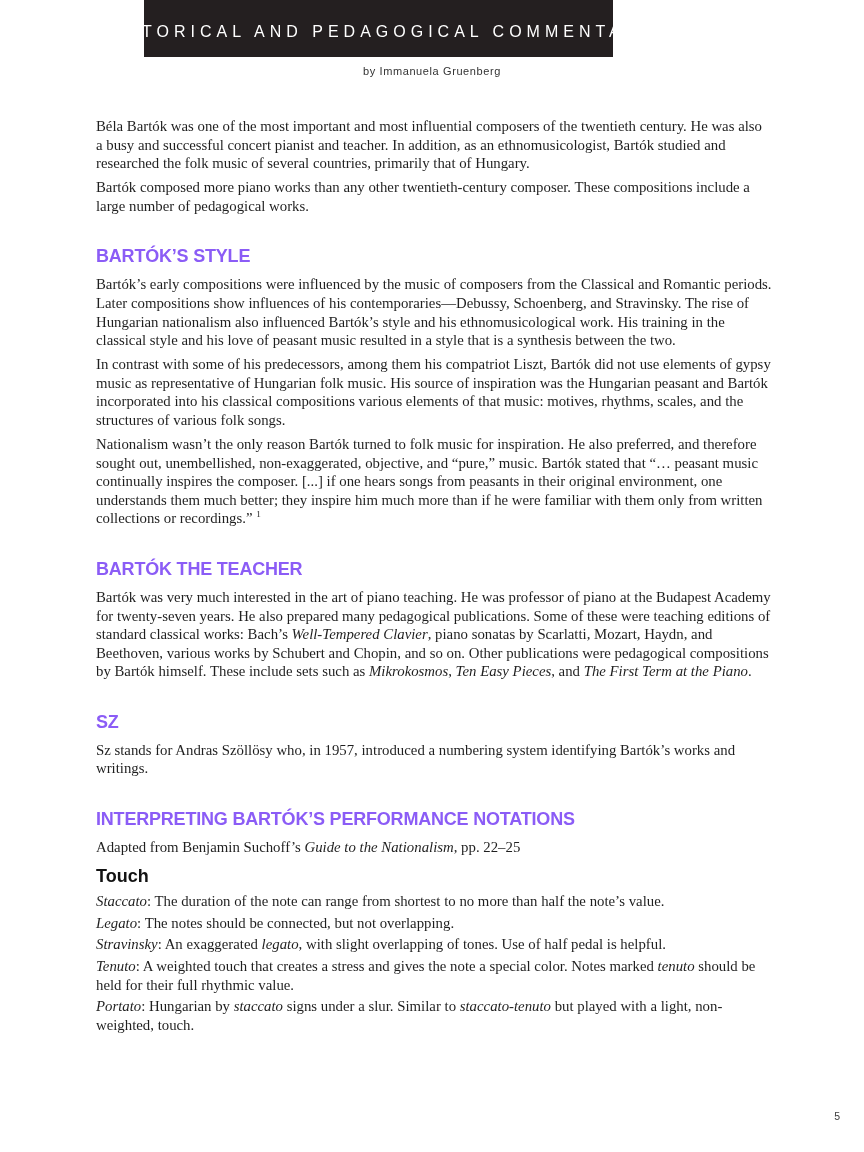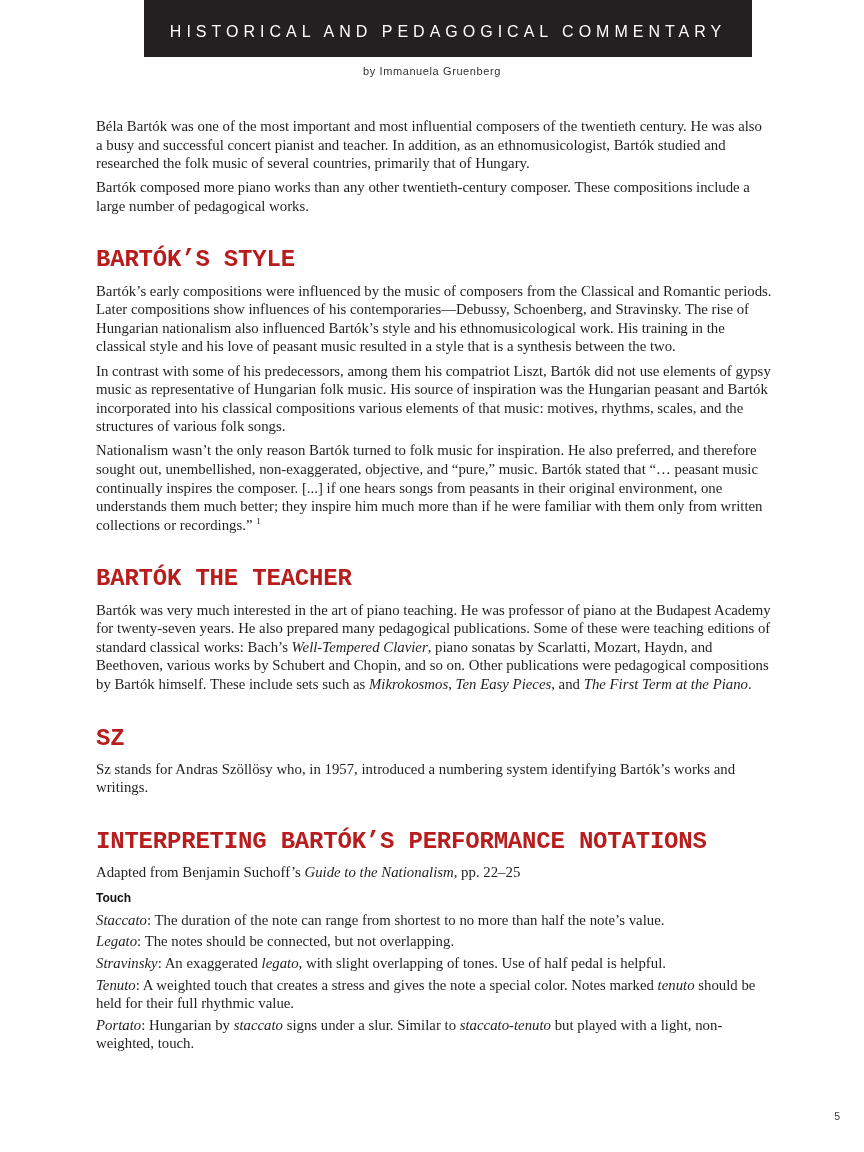--- a/index.html
+++ b/index.html
@@ -7,21 +7,21 @@
     width: 864px; height: 1152px;
     background: #ffffff;
     position: relative;
     font-family: "Liberation Serif", serif;
     color: #1f1f1f;
     overflow: hidden;
   }
   .header-bar {
     position: absolute;
     top: 0; left: 144px;
-    width: 608px; height: 57px;
+    width: 469px; height: 57px;
     background: #241f20;
     display: flex;
     align-items: center;
     justify-content: center;
   }
   .header-title {
     color: #ffffff;
     font-family: "Liberation Sans", sans-serif;
     font-size: 16px;
     font-weight: 400;
@@ -42,32 +42,32 @@
   .content {
     position: absolute;
     top: 117px; left: 96px;
     width: 676px;
     font-size: 14.8px;
     line-height: 18.6px;
     text-align: left;
   }
   .content p { margin: 0 0 5.5px 0; }
   .section-heading {
-    font-family: Liberation Mono, monospace;
+    font-family: Liberation Sans, sans-serif;
     font-weight: bold;
-    font-size: 24px;
+    font-size: 18px;
     letter-spacing: -0.2px;
-    color: #b91c1c;
+    color: #8b5cf6;
     margin: 32px 0 9px 0;
     line-height: 1.05;
   }
   .sub-heading {
     font-family: "Liberation Sans", sans-serif;
     font-weight: bold;
-    font-size: 12px;
+    font-size: 18px;
     color: #121212;
     margin: 10px 0 6px 0;
     line-height: 1.1;
   }
   .source-line { margin-bottom: 0; }
   .terms p { margin: 0 0 3px 0; }
   sup { font-size: 0.62em; line-height: 0; vertical-align: super; }
   .page-number {
     position: absolute;
     right: 24px; top: 1110px;

